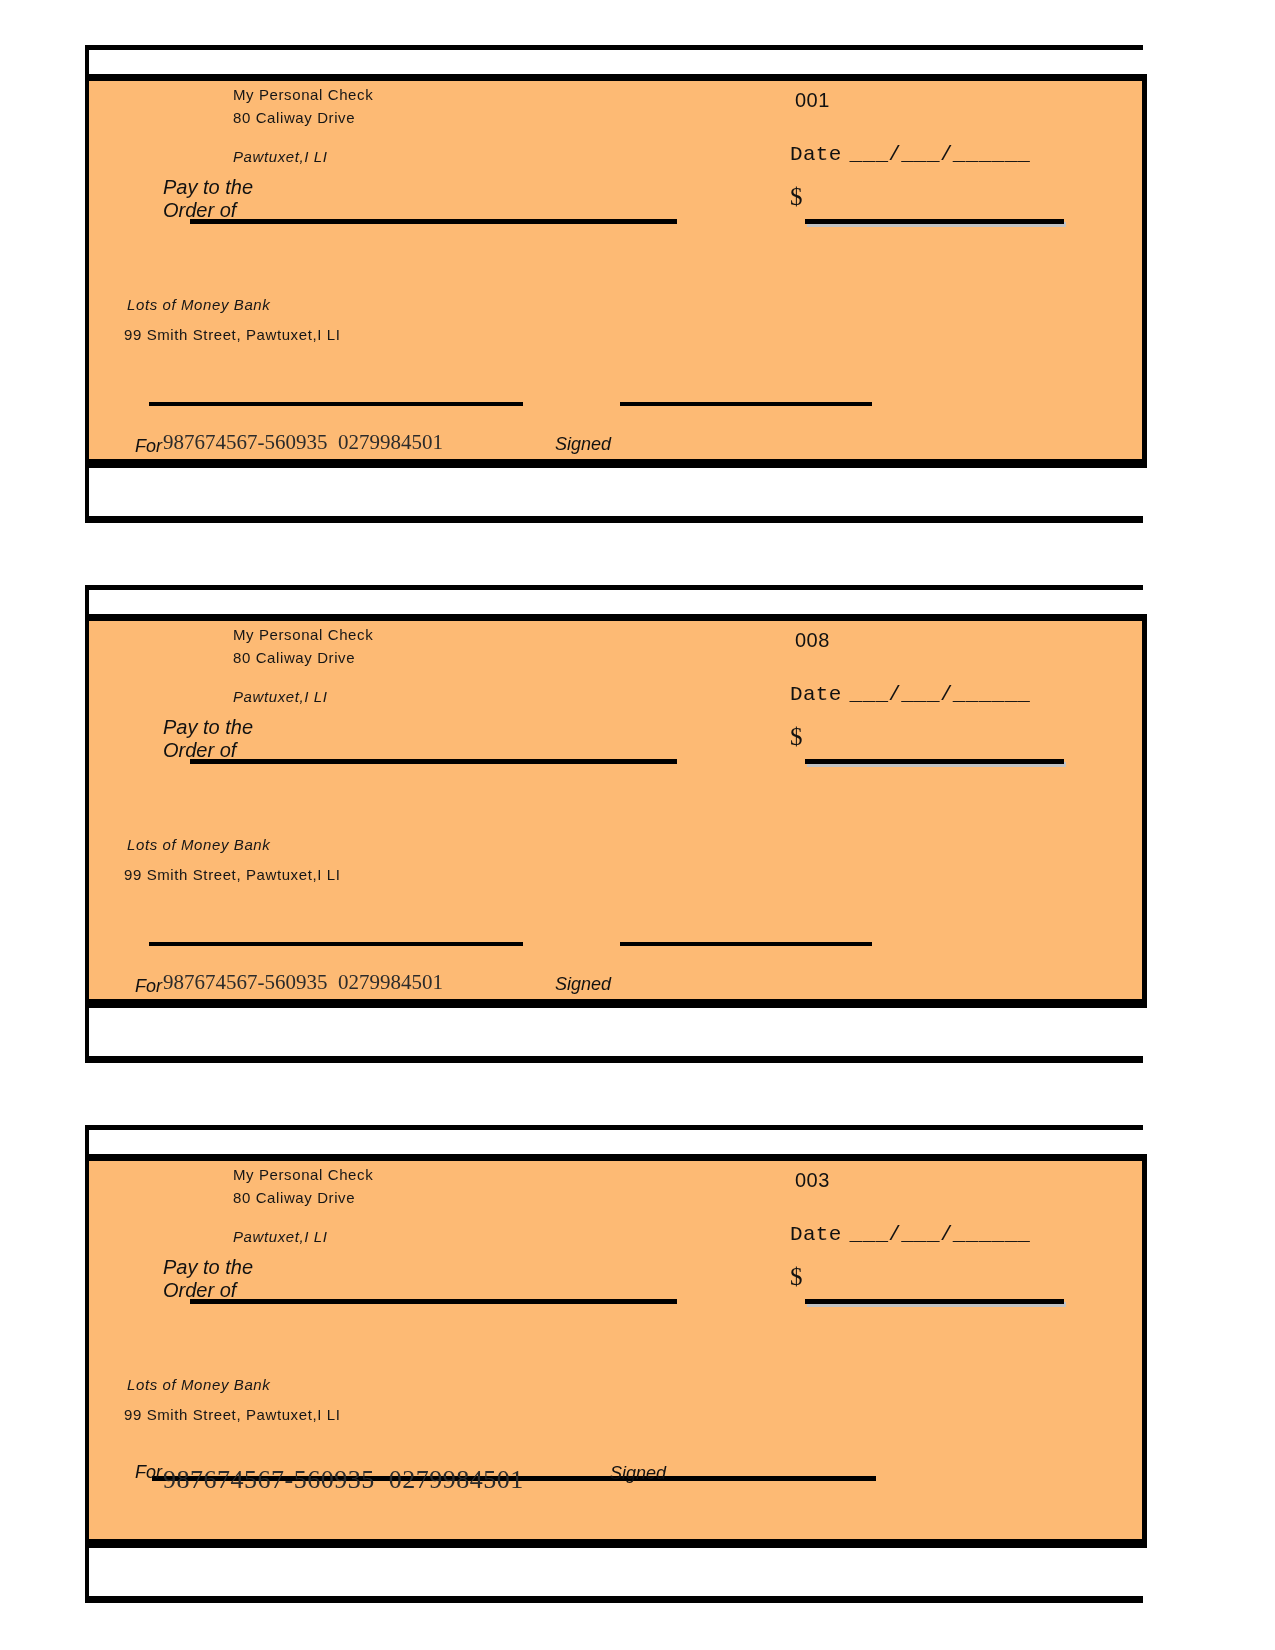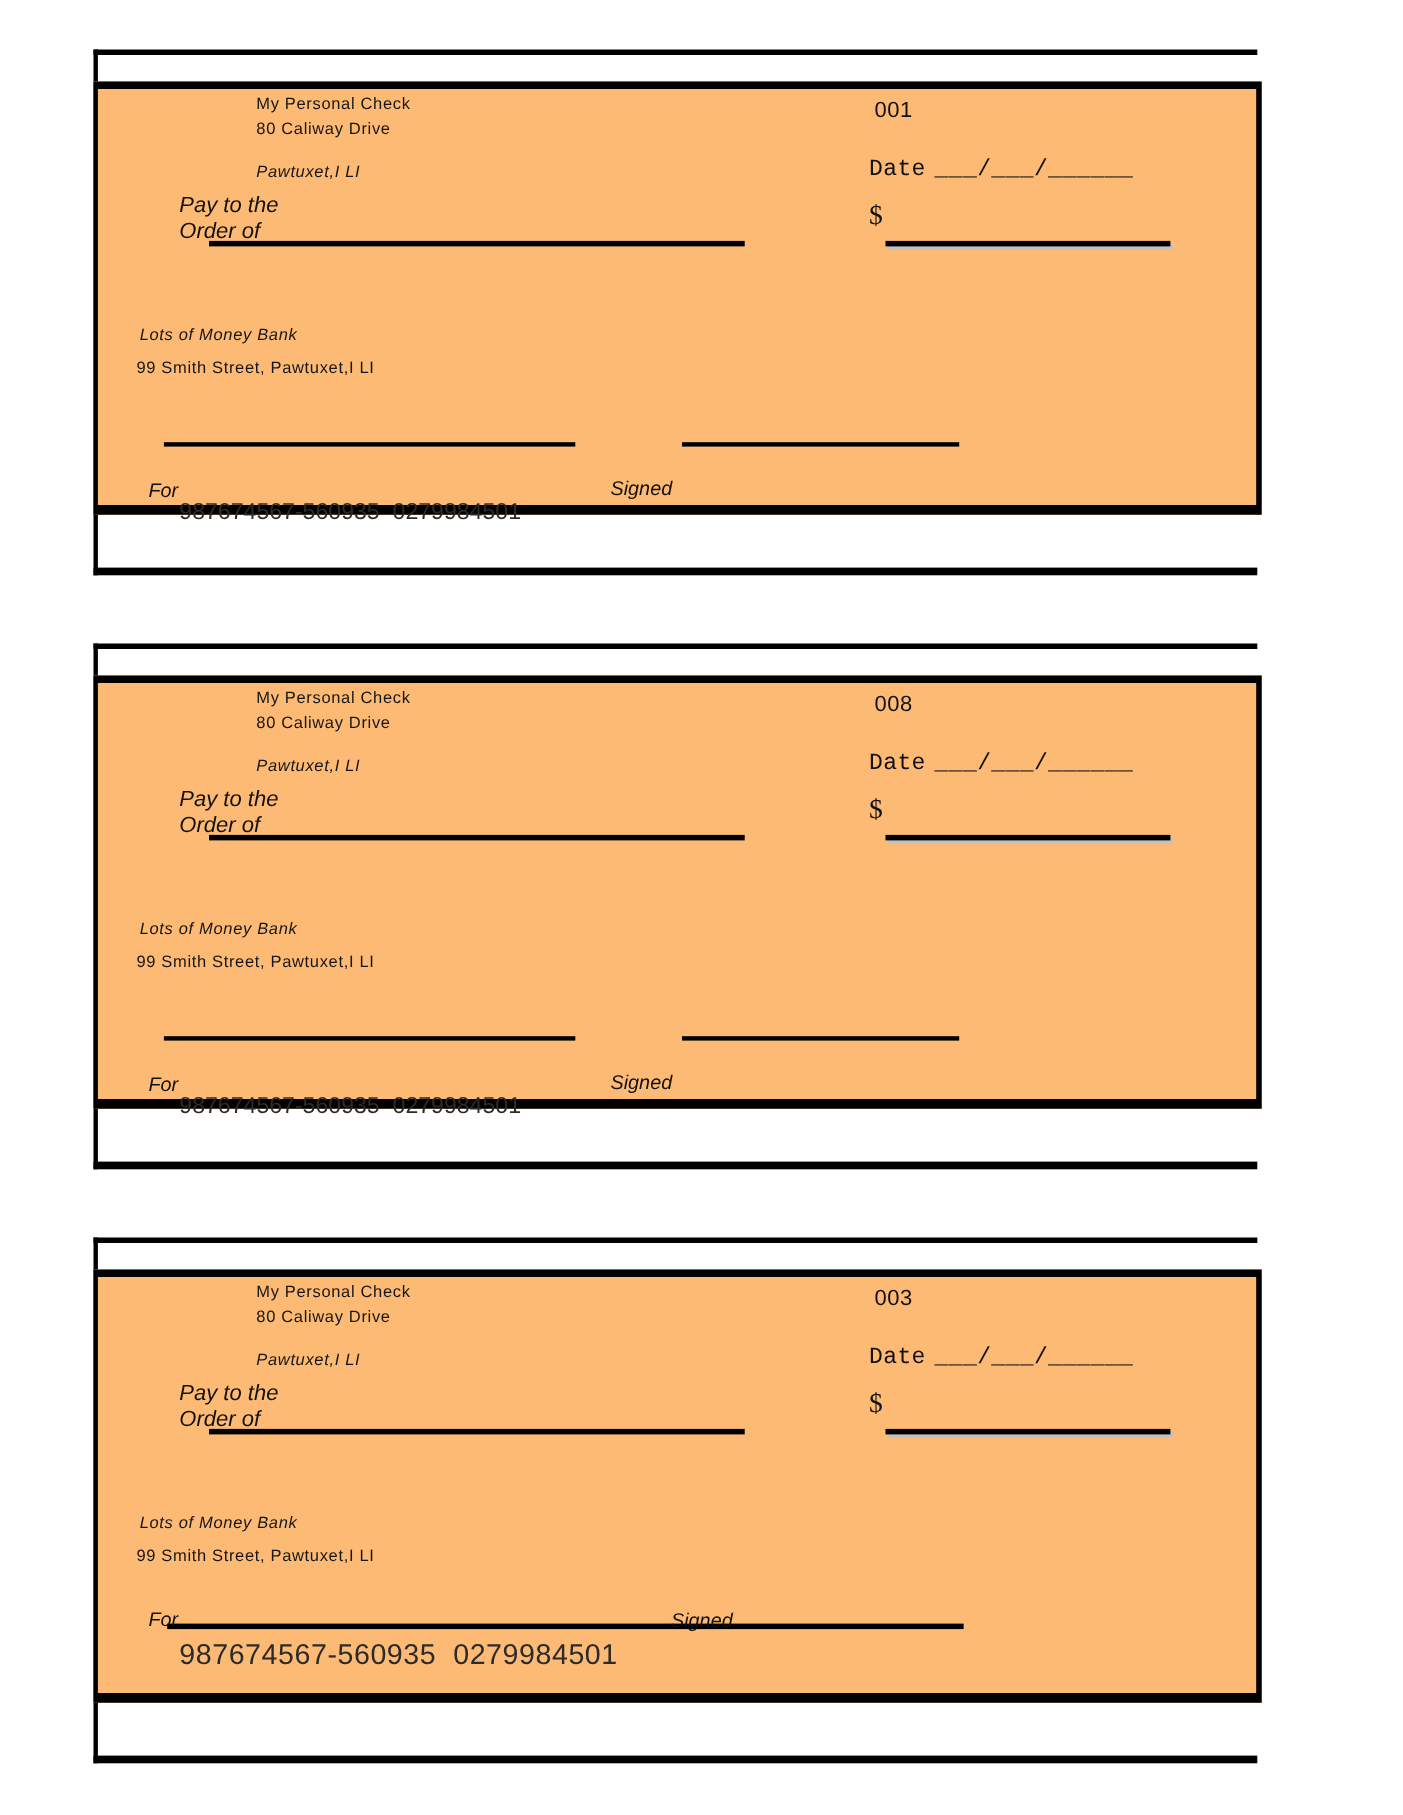--- a/index.html
+++ b/index.html
@@ -71,25 +71,24 @@
   }
   .dollar {
     font-family: "Liberation Serif", serif;
     font-size: 25px;
   }
   .italic-label {
     font-style: italic;
     font-size: 18px;
   }
   .micr {
-    font-family: Liberation Sans, sans-serif;
+    font-family: Liberation Serif, serif;
     font-size: 21px;
     white-space: pre;
     color: #2b2b2b;
-    margin-top: 24px;
   }
 
   
   .line { position: absolute; background: #000; }
   .payee-line  { left: 101px; top: 138px; width: 487px; height: 5px; }
   .dollar-line { left: 716px; top: 138px; width: 259px; height: 5px; box-shadow: 2px 3px 0 #c2c2c2; }
   .sig-line-left  { left: 60px;  top: 321px; width: 374px; height: 4px; }
   .sig-line-right { left: 531px; top: 321px; width: 252px; height: 4px; }
   .merged-line { display: none; left: 63px; top: 315px; width: 724px; height: 5px; }
 

